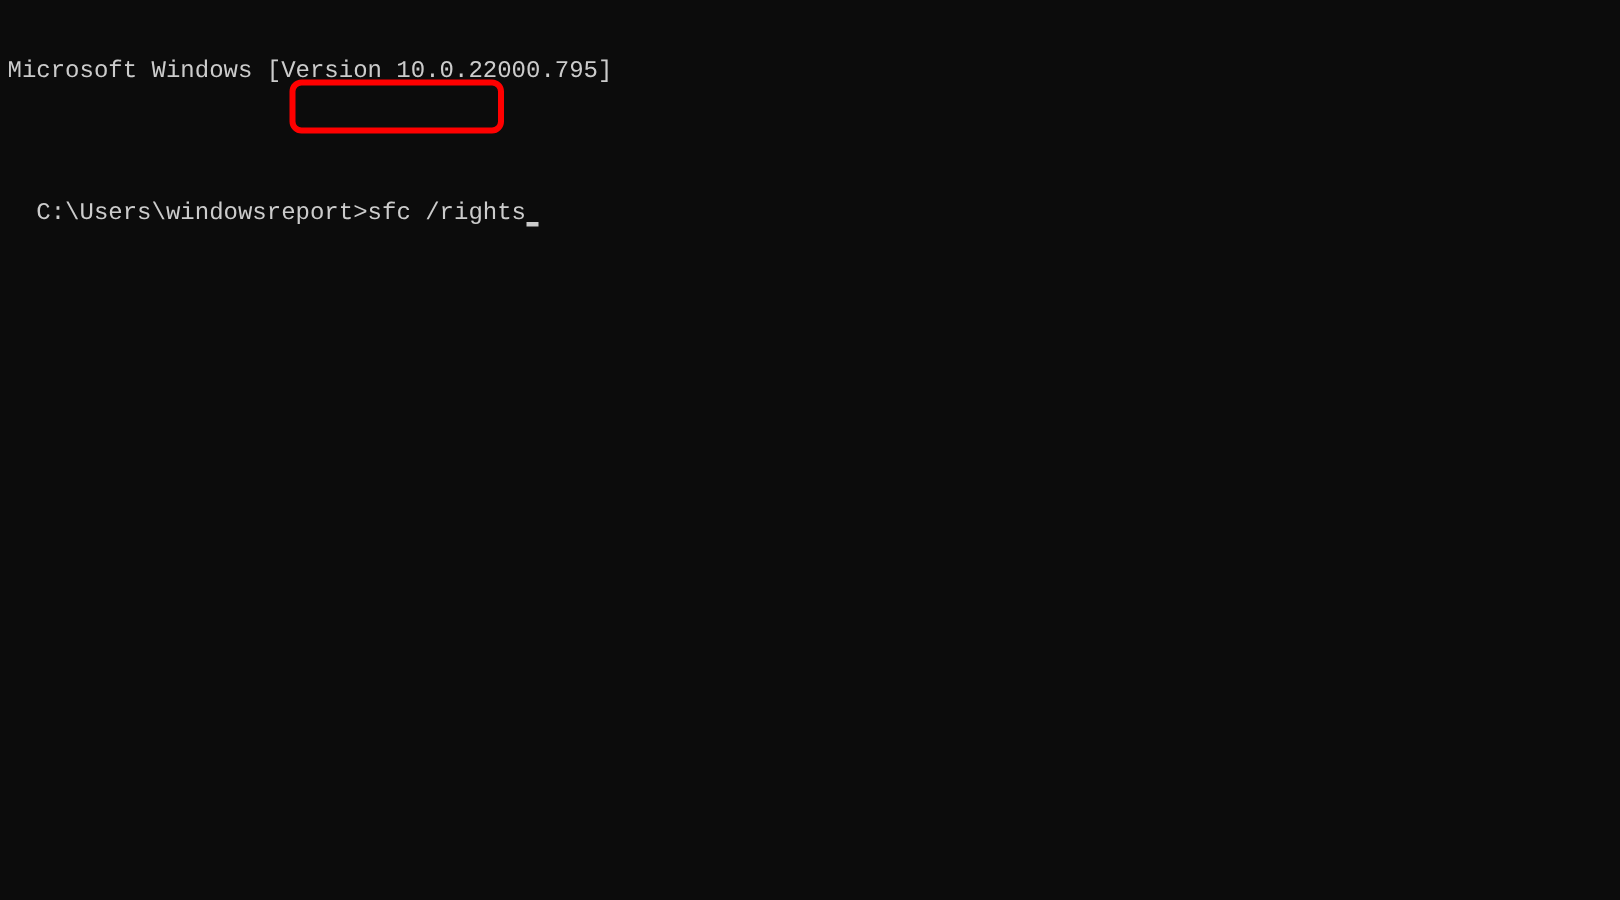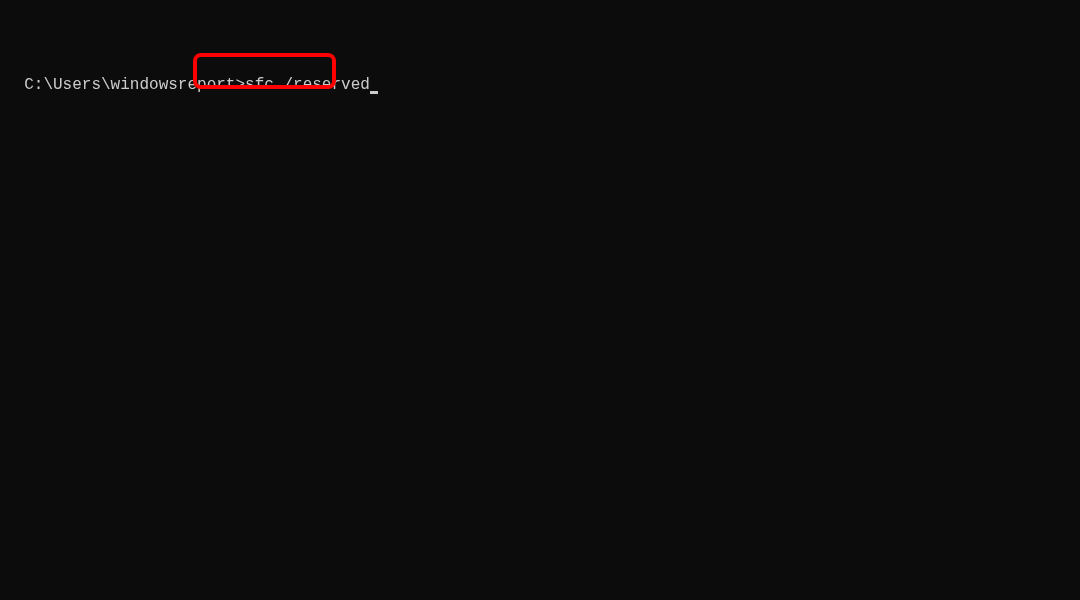--- a/index.html
+++ b/index.html
@@ -47,17 +47,18 @@
       height: 3px;
       background: #cccccc;
       vertical-align: bottom;
       margin-bottom: 1px;
     }
   </style>
 </head>
 <body>
 
 <div class="terminal">
+  <span class="line">Microsoft Windows [Version 10.0.22000.795]</span>
   <span class="line"> </span>
-  <span class="prompt-line"><span class="prompt">C:\Users\windowsreport&gt;</span><span class="command">sfc /reserved</span><span class="cursor"></span></span>
+  <span class="prompt-line"><span class="prompt">C:\Users\windowsreport&gt;</span><span class="command">sfc /rights</span><span class="cursor"></span></span>
 </div>
 
 <div class="highlight-box"></div>
 
 </body></html>

